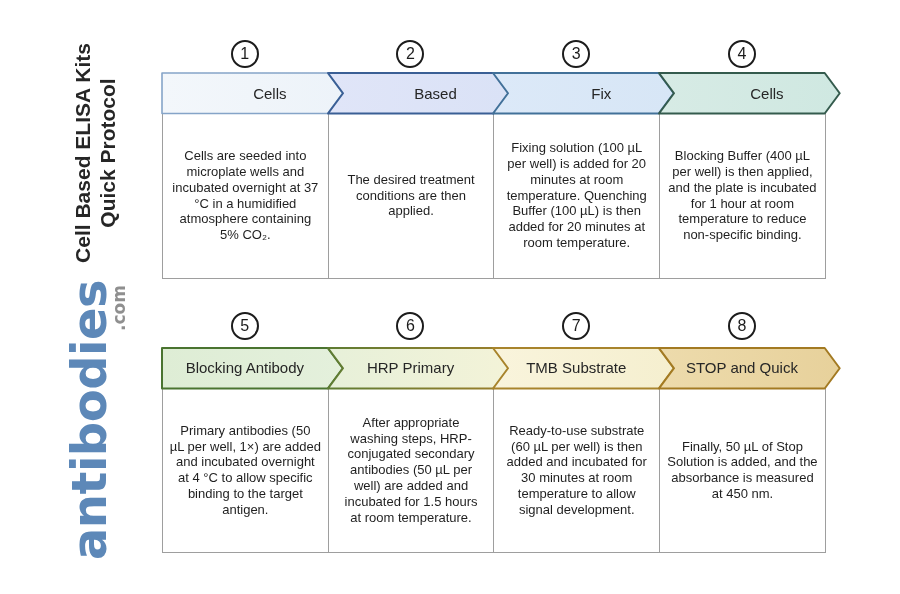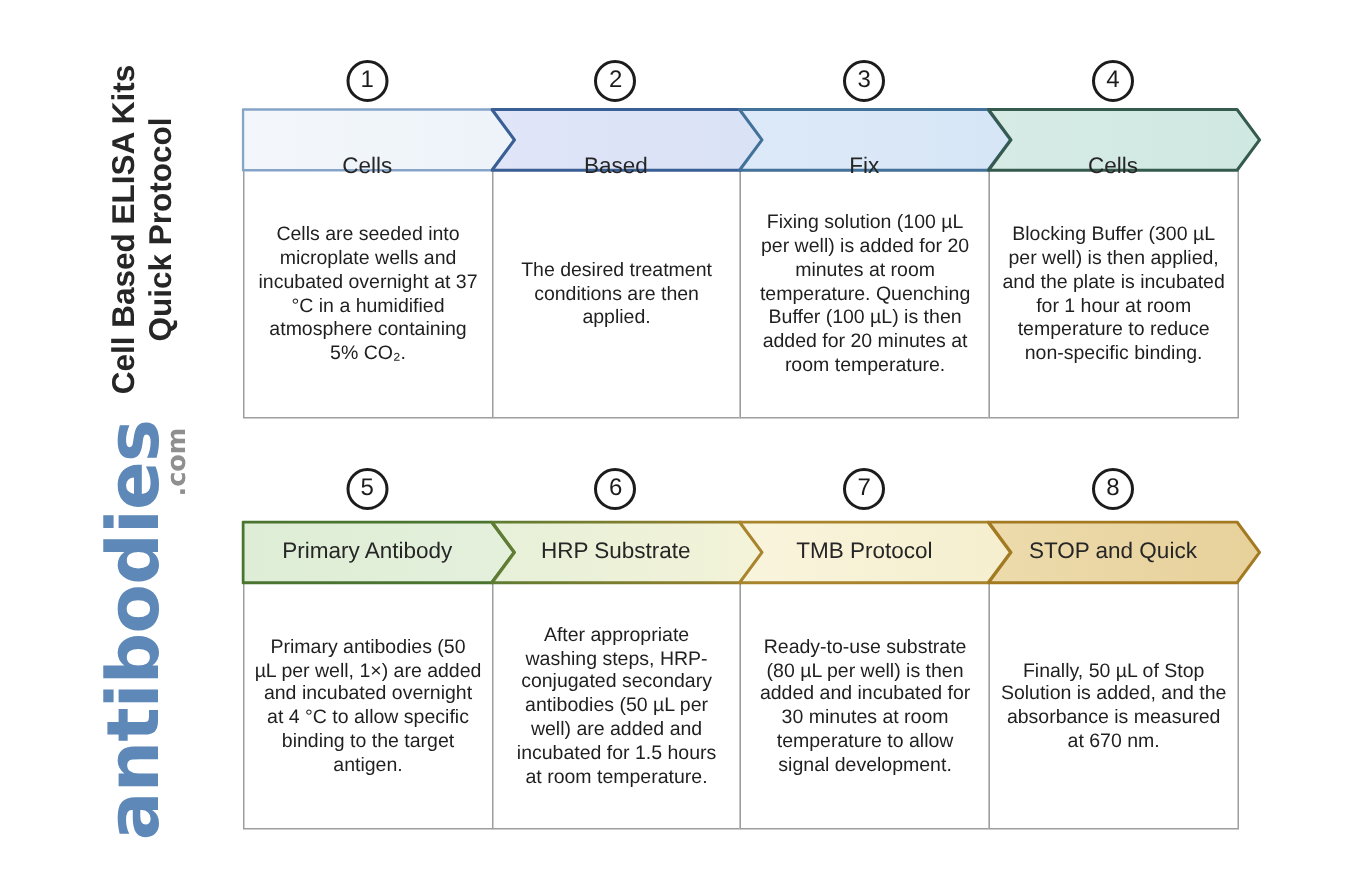--- a/index.html
+++ b/index.html
@@ -17,21 +17,21 @@
           font-family:"DejaVu Sans",sans-serif;font-weight:bold;font-size:17px;line-height:17px;
           color:#8f8f8f;white-space:pre;}
 
   
   .c0{left:162px;} .c1{left:327.7px;} .c2{left:493.4px;} .c3{left:659.1px;}
   .band-svg{position:absolute;width:183px;height:43px;z-index:3;margin-left:-1px;}
   .r1 .band-svg{top:72px;} .r2 .band-svg{top:346.5px;}
   .band-label{position:absolute;width:165.7px;height:40.5px;z-index:4;
               display:flex;align-items:center;justify-content:center;
               font-size:15px;color:#262626;}
-  .r1 .band-label{top:90px;} .r2 .band-label{top:347.5px;}
+  .r1 .band-label{top:73px;padding-left:25px;} .r2 .band-label{top:347.5px;}
   .step-circle{position:absolute;width:28px;height:28px;box-sizing:border-box;margin-left:68.8px;
                border:2.5px solid #1c1c1c;border-radius:50%;background:#ffffff;z-index:2;
                display:flex;align-items:center;justify-content:center;
                font-size:16px;color:#1c1c1c;}
   .r1 .step-circle{top:39.5px;} .r2 .step-circle{top:311.5px;}
   .desc-box{position:absolute;width:166.7px;height:166px;box-sizing:border-box;z-index:1;
             border:1px solid #9e9e9e;background:#ffffff;}
   .r1 .desc-box{top:112.5px;} .r2 .desc-box{top:387.5px;height:165.3px;}
   .desc-text{position:absolute;inset:0;display:flex;align-items:center;justify-content:center;
              text-align:center;white-space:pre-line;font-size:13px;line-height:15.8px;color:#1f1f1f;}
@@ -134,21 +134,21 @@
     <div class="desc-box c2">
         <div class="desc-text">Fixing solution (100 µL
 per well) is added for 20
 minutes at room
 temperature. Quenching
 Buffer (100 µL) is then
 added for 20 minutes at
 room temperature.</div>
       </div>
     <div class="desc-box c3">
-        <div class="desc-text">Blocking Buffer (300 µL
+        <div class="desc-text">Blocking Buffer (400 µL
 per well) is then applied,
 and the plate is incubated
 for 1 hour at room
 temperature to reduce
 non-specific binding.</div>
       </div>
   </div>
 
   <div class="r2">
     <div class="step-circle c0">
@@ -210,23 +210,23 @@
             <stop offset="1" stop-color="#e7d19b"></stop>
           </linearGradient>
         <linearGradient id="gs7" x1="0" y1="0" x2="1" y2="0">
         <stop offset="0" stop-color="#a37a22"></stop>
             <stop offset="1" stop-color="#a37a22"></stop>
           </linearGradient>
         </defs>
       <polygon points="1,1 166.7,1 181.7,21.25 166.7,41.5 1,41.5 16,21.25" fill="url(#gf7)" stroke="url(#gs7)" stroke-width="2" stroke-linejoin="round"></polygon>
     </svg>
 
-    <div class="band-label c0">Primary Antibody</div>
-    <div class="band-label c1">HRP Substrate</div>
-    <div class="band-label c2">TMB Protocol</div>
+    <div class="band-label c0">Blocking Antibody</div>
+    <div class="band-label c1">HRP Primary</div>
+    <div class="band-label c2">TMB Substrate</div>
     <div class="band-label c3">STOP and Quick</div>
 
     <div class="desc-box c0">
         <div class="desc-text">Primary antibodies (50
 µL per well, 1×) are added
 and incubated overnight
 at 4 °C to allow specific
 binding to the target
 antigen.</div>
       </div>
@@ -234,27 +234,27 @@
         <div class="desc-text">After appropriate
 washing steps, HRP-
 conjugated secondary
 antibodies (50 µL per
 well) are added and
 incubated for 1.5 hours
 at room temperature.</div>
       </div>
     <div class="desc-box c2">
         <div class="desc-text">Ready-to-use substrate
-(80 µL per well) is then
+(60 µL per well) is then
 added and incubated for
 30 minutes at room
 temperature to allow
 signal development.</div>
       </div>
     <div class="desc-box c3">
         <div class="desc-text">Finally, 50 µL of Stop
 Solution is added, and the
 absorbance is measured
-at 670 nm.</div>
+at 450 nm.</div>
       </div>
   </div>
 
 </div>
 
 </body></html>

